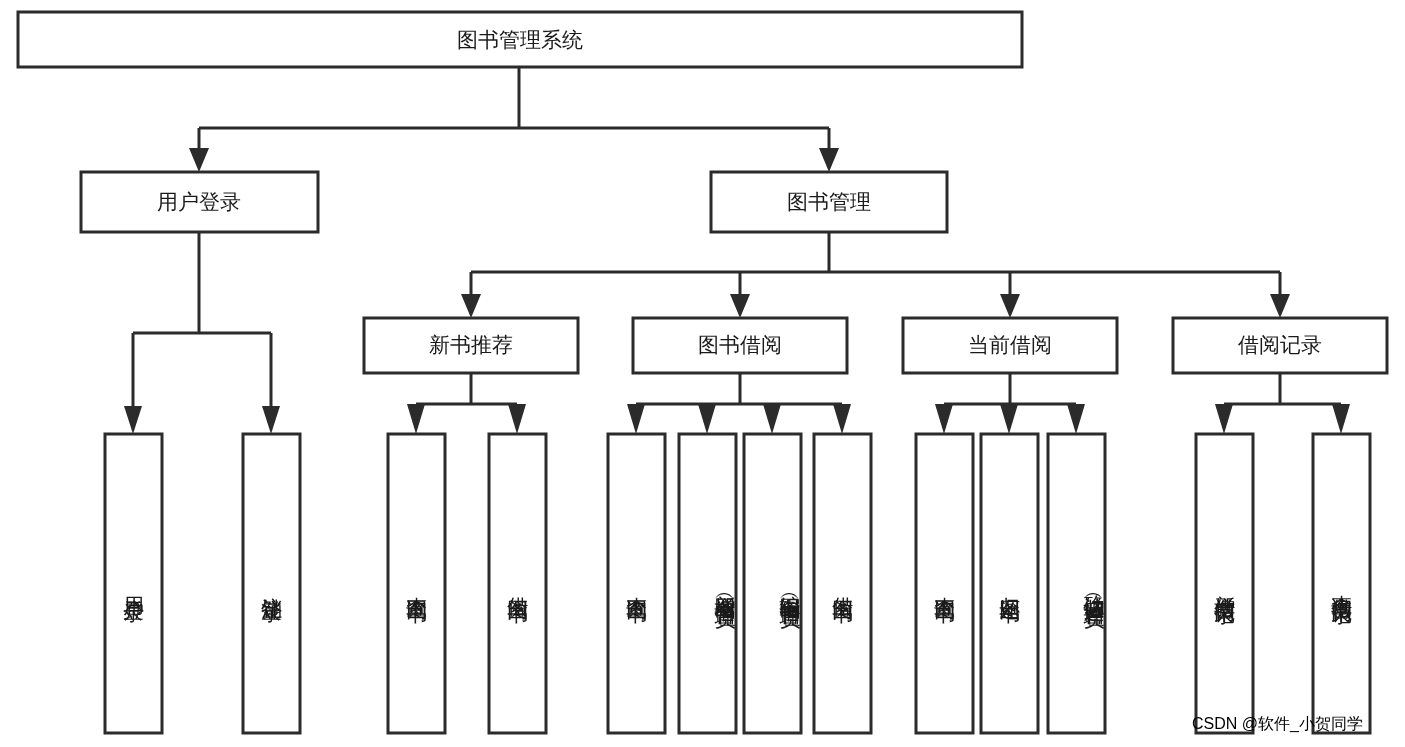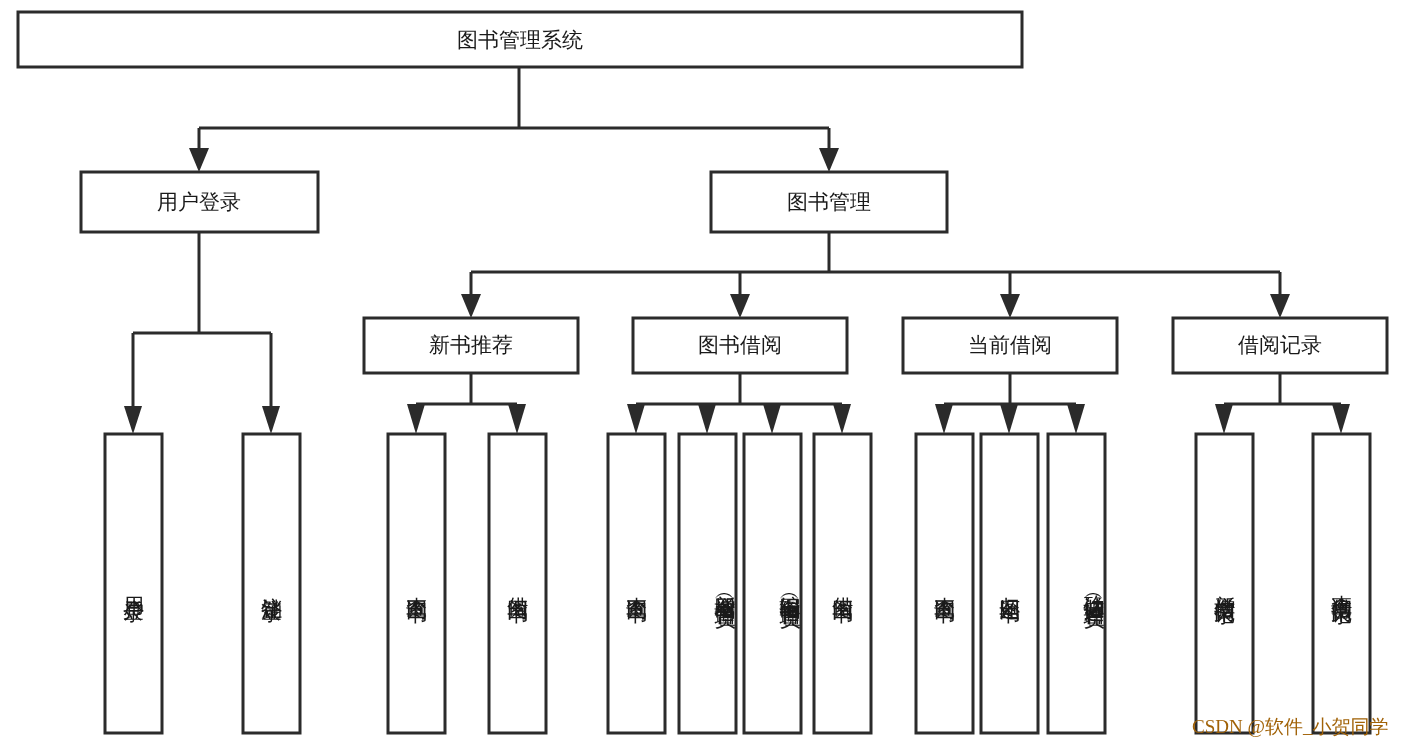--- a/index.html
+++ b/index.html
@@ -57,23 +57,23 @@
     font-size: 21px;
     line-height: 1.08;
     color: #1a1a1a;
     letter-spacing: 2px;
     text-align: center;
     white-space: nowrap;
     user-select: none;
   }
   .watermark {
     position: absolute;
-    font-family: Liberation Serif, serif;
-    font-size: 19px;
-    color: #a16207;
+    font-family: Liberation Sans, sans-serif;
+    font-size: 16px;
+    color: #000000;
     white-space: nowrap;
     user-select: none;
   }
 </style>
 </head>
 <body>
 
 <div id="diagram-root">
 
   <svg class="diagram-svg" viewBox="0 0 1405 747">

